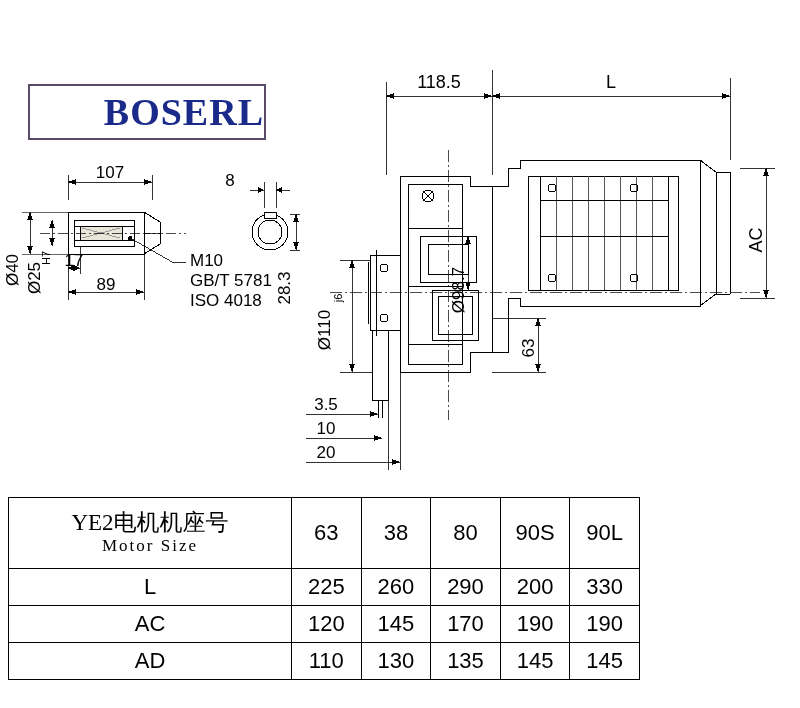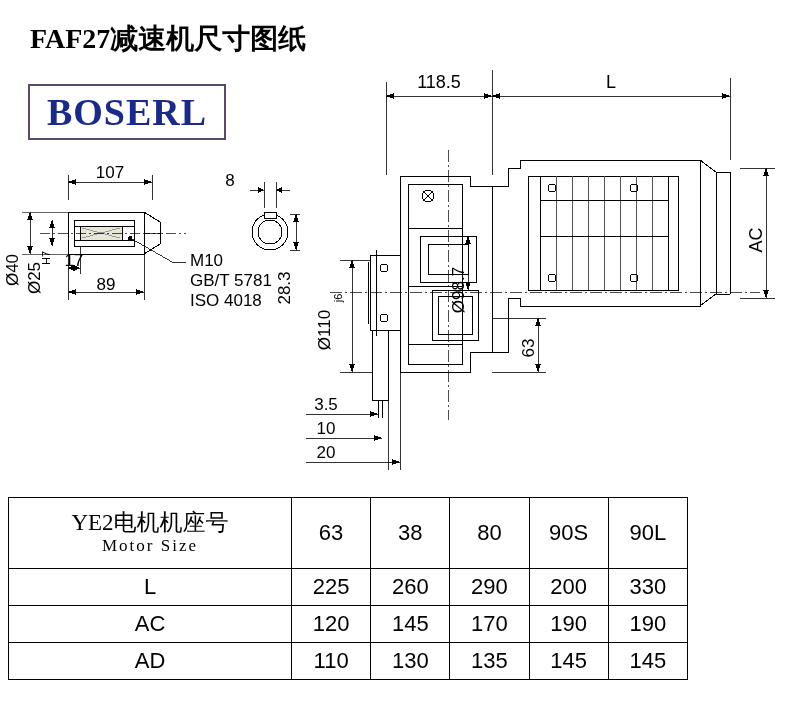--- a/index.html
+++ b/index.html
@@ -27,46 +27,46 @@
     font-size: 28px;
     font-weight: bold;
     font-family: "Liberation Serif", serif;
     letter-spacing: 0px;
     white-space: nowrap;
   }
   .logo-box {
     position: absolute;
     left: 28px;
     top: 84px;
-    width: 198px;
+    width: 238px;
     height: 56px;
     border: 2px solid #5a4a6a;
     box-sizing: border-box;
     display: flex;
     align-items: center;
-    justify-content: center;
+    justify-content: flex-end;
   }
   .logo-text {
     font-family: "Liberation Serif", serif;
     font-size: 38px;
     font-weight: bold;
     color: #1a2a8a;
     letter-spacing: 1px;
     line-height: 1;
   }
   svg.draw {
     position: absolute;
     left: 0;
     top: 0;
   }
   table.spec {
     position: absolute;
     left: 8px;
     top: 497px;
-    width: 680px;
+    width: 632px;
     border-collapse: collapse;
     table-layout: fixed;
     padding-left: 17px;
   }
   table.spec td {
     border: 1px solid #000000;
     text-align: center;
     font-size: 22px;
     font-family: "Liberation Sans", sans-serif;
     height: 36px;
@@ -88,21 +88,20 @@
   }
   table.spec tr.head td {
     height: 70px;
   }
 </style>
 </head>
 <body>
 
 <div id="page">
 
-  <div class="title">FAF27减速机尺寸图纸</div>
 
   <div class="logo-box">
     <span class="logo-text">BOSERL</span>
   </div>
 
   <svg class="draw" width="800" height="500" viewBox="0 0 800 500">
     <g stroke="#000" fill="none" stroke-width="1" shape-rendering="crispEdges">
 
       <g stroke-width="0.8">
         <line x1="68" y1="200" x2="68" y2="175"></line>

